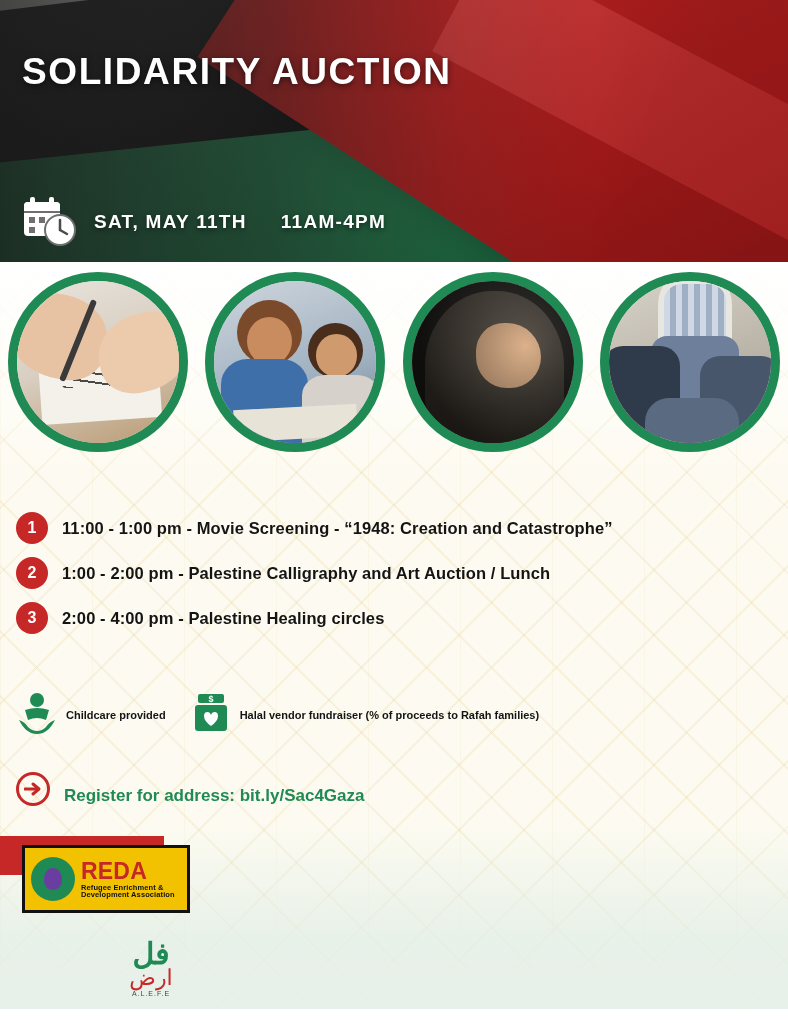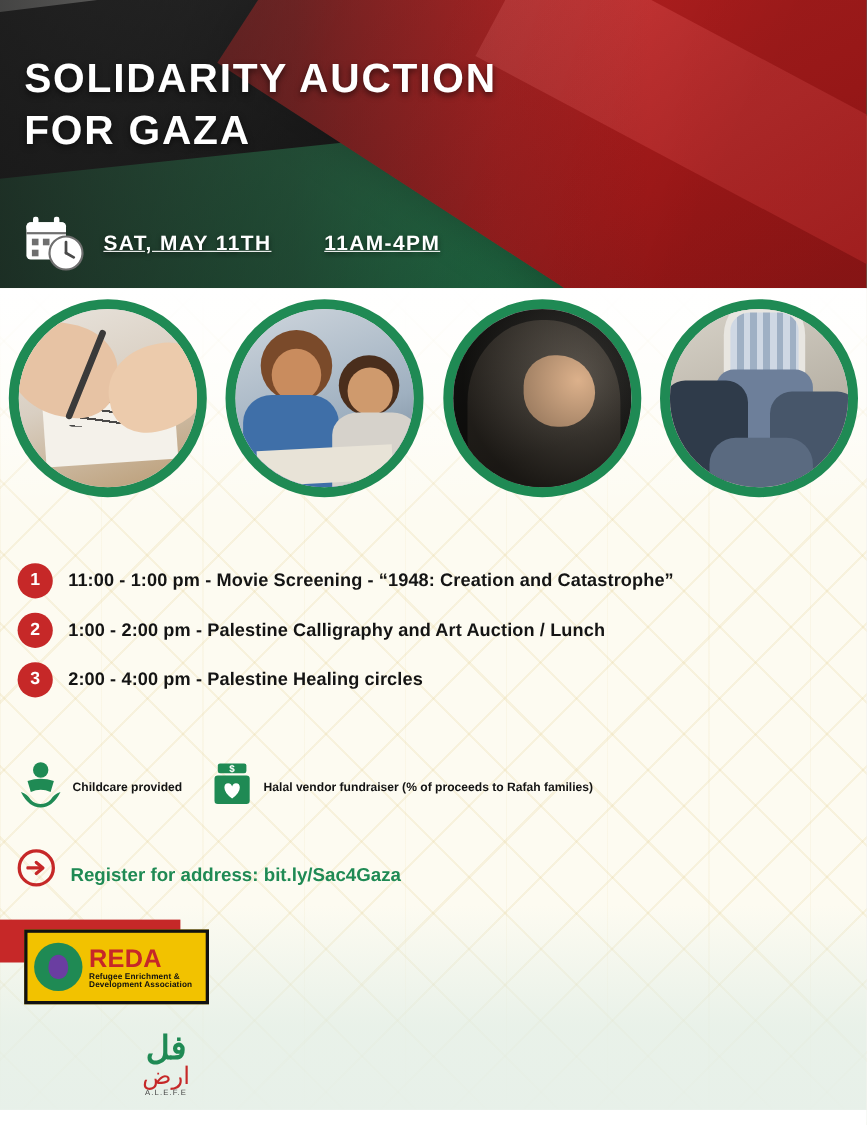--- a/index.html
+++ b/index.html
@@ -7,21 +7,21 @@
     width: 788px;
     height: 1023px;
     font-family: "Liberation Sans", sans-serif;
     background: #ffffff;
     overflow: hidden;
   }
   .poster {
     position: relative;
     width: 788px;
     height: 1023px;
-    background: #e5e5e5;
+    background: #bef264;
     overflow: hidden;
   }
 
   
   .banner {
     position: absolute;
     top: 0; left: 0;
     width: 788px;
     height: 262px;
     overflow: hidden;
@@ -96,22 +96,21 @@
     gap: 16px;
   }
   .cal-icon { width: 56px; height: 52px; position: relative; }
   .date-text {
     color: #ffffff;
     font-size: 19px;
     font-weight: bold;
     letter-spacing: 1.3px;
     text-shadow: 0 2px 5px rgba(0,0,0,.5);
     display: flex;
-    gap: 48px;
-    text-decoration: underline;
+    gap: 34px;
   }
 
   
   .pattern {
     position: absolute;
     top: 262px; left: 0;
     width: 788px; height: 761px;
     background-color: #fdfbf1;
     background-image:
       repeating-linear-gradient(45deg, rgba(226,205,140,.20) 0 2px, transparent 2px 46px),
@@ -325,21 +324,20 @@
     <div class="flag-white"></div>
     <div class="flag-black"></div>
     <div class="flag-green"></div>
     <div class="flag-red"></div>
     <div class="flag-red2"></div>
     <div class="flag-sheen"></div>
     <div class="banner-shade"></div>
 
     <div class="title">
       <span>SOLIDARITY AUCTION</span>
-      <span class="line2">FOR GAZA</span>
     </div>
 
     <div class="datebar">
       <span class="cal-icon">
         <svg width="56" height="52" viewBox="0 0 56 52">
           <rect x="2" y="6" width="36" height="34" rx="4" fill="#ffffff"></rect>
           <rect x="2" y="6" width="36" height="9" rx="4" fill="#ffffff"></rect>
           <rect x="8" y="1" width="5" height="9" rx="2" fill="#ffffff"></rect>
           <rect x="27" y="1" width="5" height="9" rx="2" fill="#ffffff"></rect>
           <rect x="2" y="15" width="36" height="2" fill="#6f6f6f"></rect>

